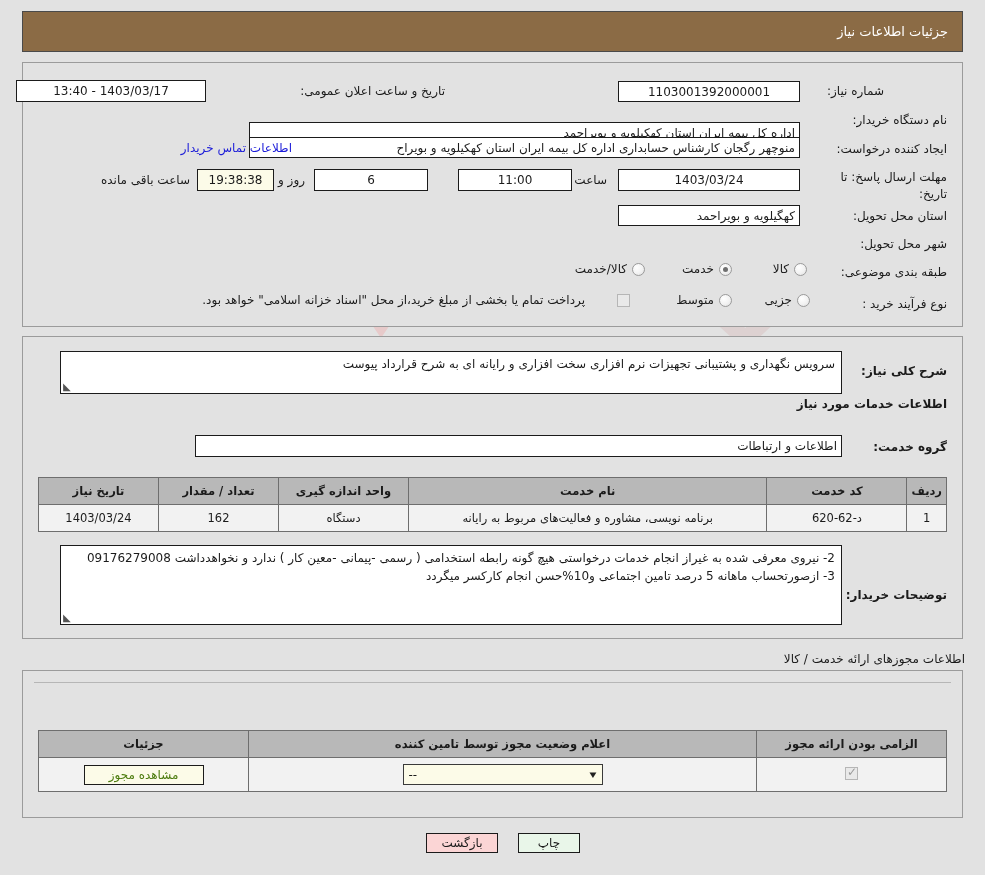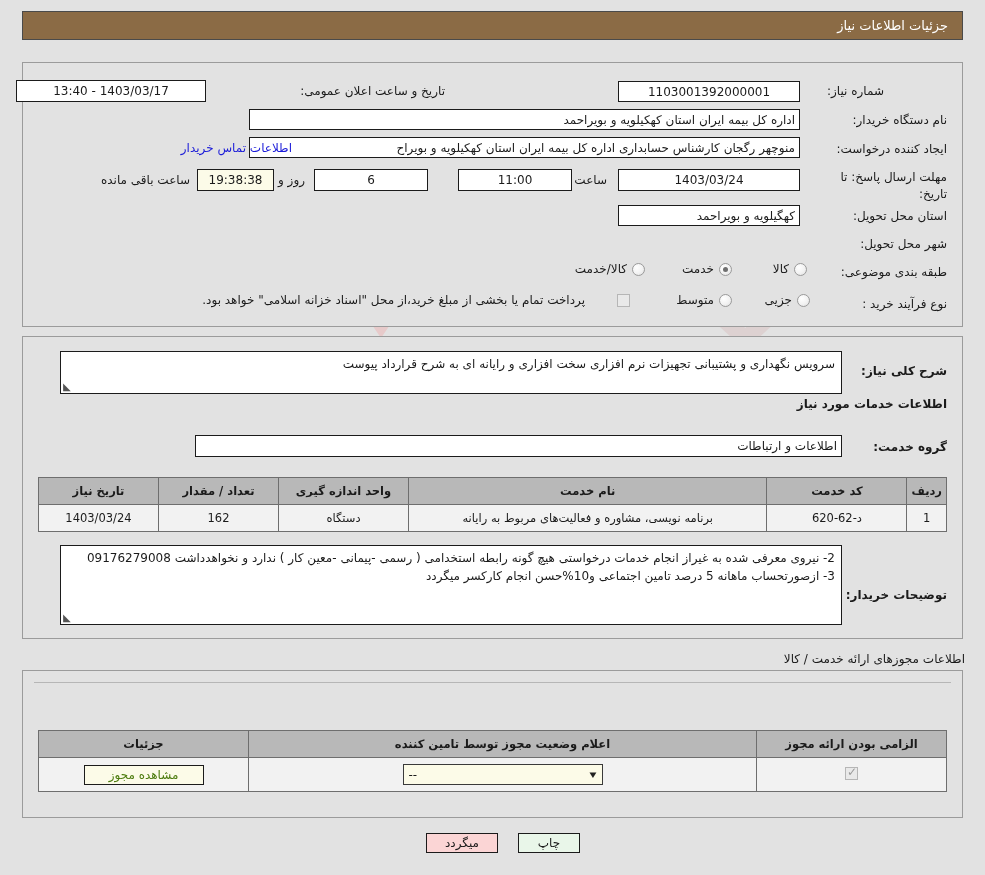--- a/index.html
+++ b/index.html
@@ -64,21 +64,21 @@
     left: 371px; top: 245px;
     width: 20px; height: 62px;
     background: #e8c4c4;
     opacity: .8;
   }
 
   
   .titlebar {
     position: absolute;
     left: 22px; top: 11px;
-    width: 941px; height: 29px;
+    width: 941px; height: 41px;
     background: #8b6b45;
     border: 1px solid #4a4a4a;
     color: #ffffff;
     font-size: 13px;
     display: flex;
     align-items: center;
     justify-content: flex-start;
     padding-right: 14px;
     z-index: 2;
   }
@@ -299,21 +299,21 @@
 
   <div class="panel" style="left:22px; top:62px; width:941px; height:265px;"></div>
 
   <div class="row-label" style="right:38px; top:84px; width:120px;">شماره نیاز:</div>
   <div class="fld num" style="right:185px; top:81px; width:182px; height:21px;">1103001392000001</div>
 
   <div class="row-label" style="right:540px; top:84px;">تاریخ و ساعت اعلان عمومی:</div>
   <div class="fld num" style="right:779px; top:80px; width:190px; height:22px;">13:40 - 1403/03/17</div>
 
   <div class="row-label" style="right:38px; top:113px;">نام دستگاه خریدار:</div>
-  <div class="fld start" style="right:185px; top:109px; width:551px; height:21px;">اداره کل بیمه ایران استان کهکیلویه و بویراحمد</div>
+  <div class="fld start" style="right:185px; top:122px; width:551px; height:21px;">اداره کل بیمه ایران استان کهکیلویه و بویراحمد</div>
 
   <div class="row-label" style="right:38px; top:142px;">ایجاد کننده درخواست:</div>
   <div class="fld start" style="right:185px; top:137px; width:551px; height:21px;">منوچهر رگجان کارشناس حسابداری اداره کل بیمه ایران استان کهکیلویه و بویراح</div>
   <div class="linktext" style="right:693px; top:141px;">اطلاعات تماس خریدار</div>
 
   <div class="row-label" style="right:38px; top:170px;">مهلت ارسال پاسخ: تا</div>
   <div class="row-label" style="right:38px; top:187px;">تاریخ:</div>
   <div class="fld num" style="right:185px; top:169px; width:182px; height:22px;">1403/03/24</div>
   <div class="plaintext" style="right:378px; top:173px;">ساعت</div>
   <div class="fld num" style="right:413px; top:169px; width:114px; height:22px;">11:00</div>
@@ -423,15 +423,15 @@
           </div>
         </td>
         <td>
           <span class="btn-view">مشاهده مجوز</span>
         </td>
       </tr>
     </tbody>
   </table>
 
   <div class="bbtn print" style="left:518px; top:833px; width:62px;">چاپ</div>
-  <div class="bbtn back" style="left:426px; top:833px; width:72px;">میگردد</div>
+  <div class="bbtn back" style="left:426px; top:833px; width:72px;">بازگشت</div>
 
 </div>
 
 </body></html>

